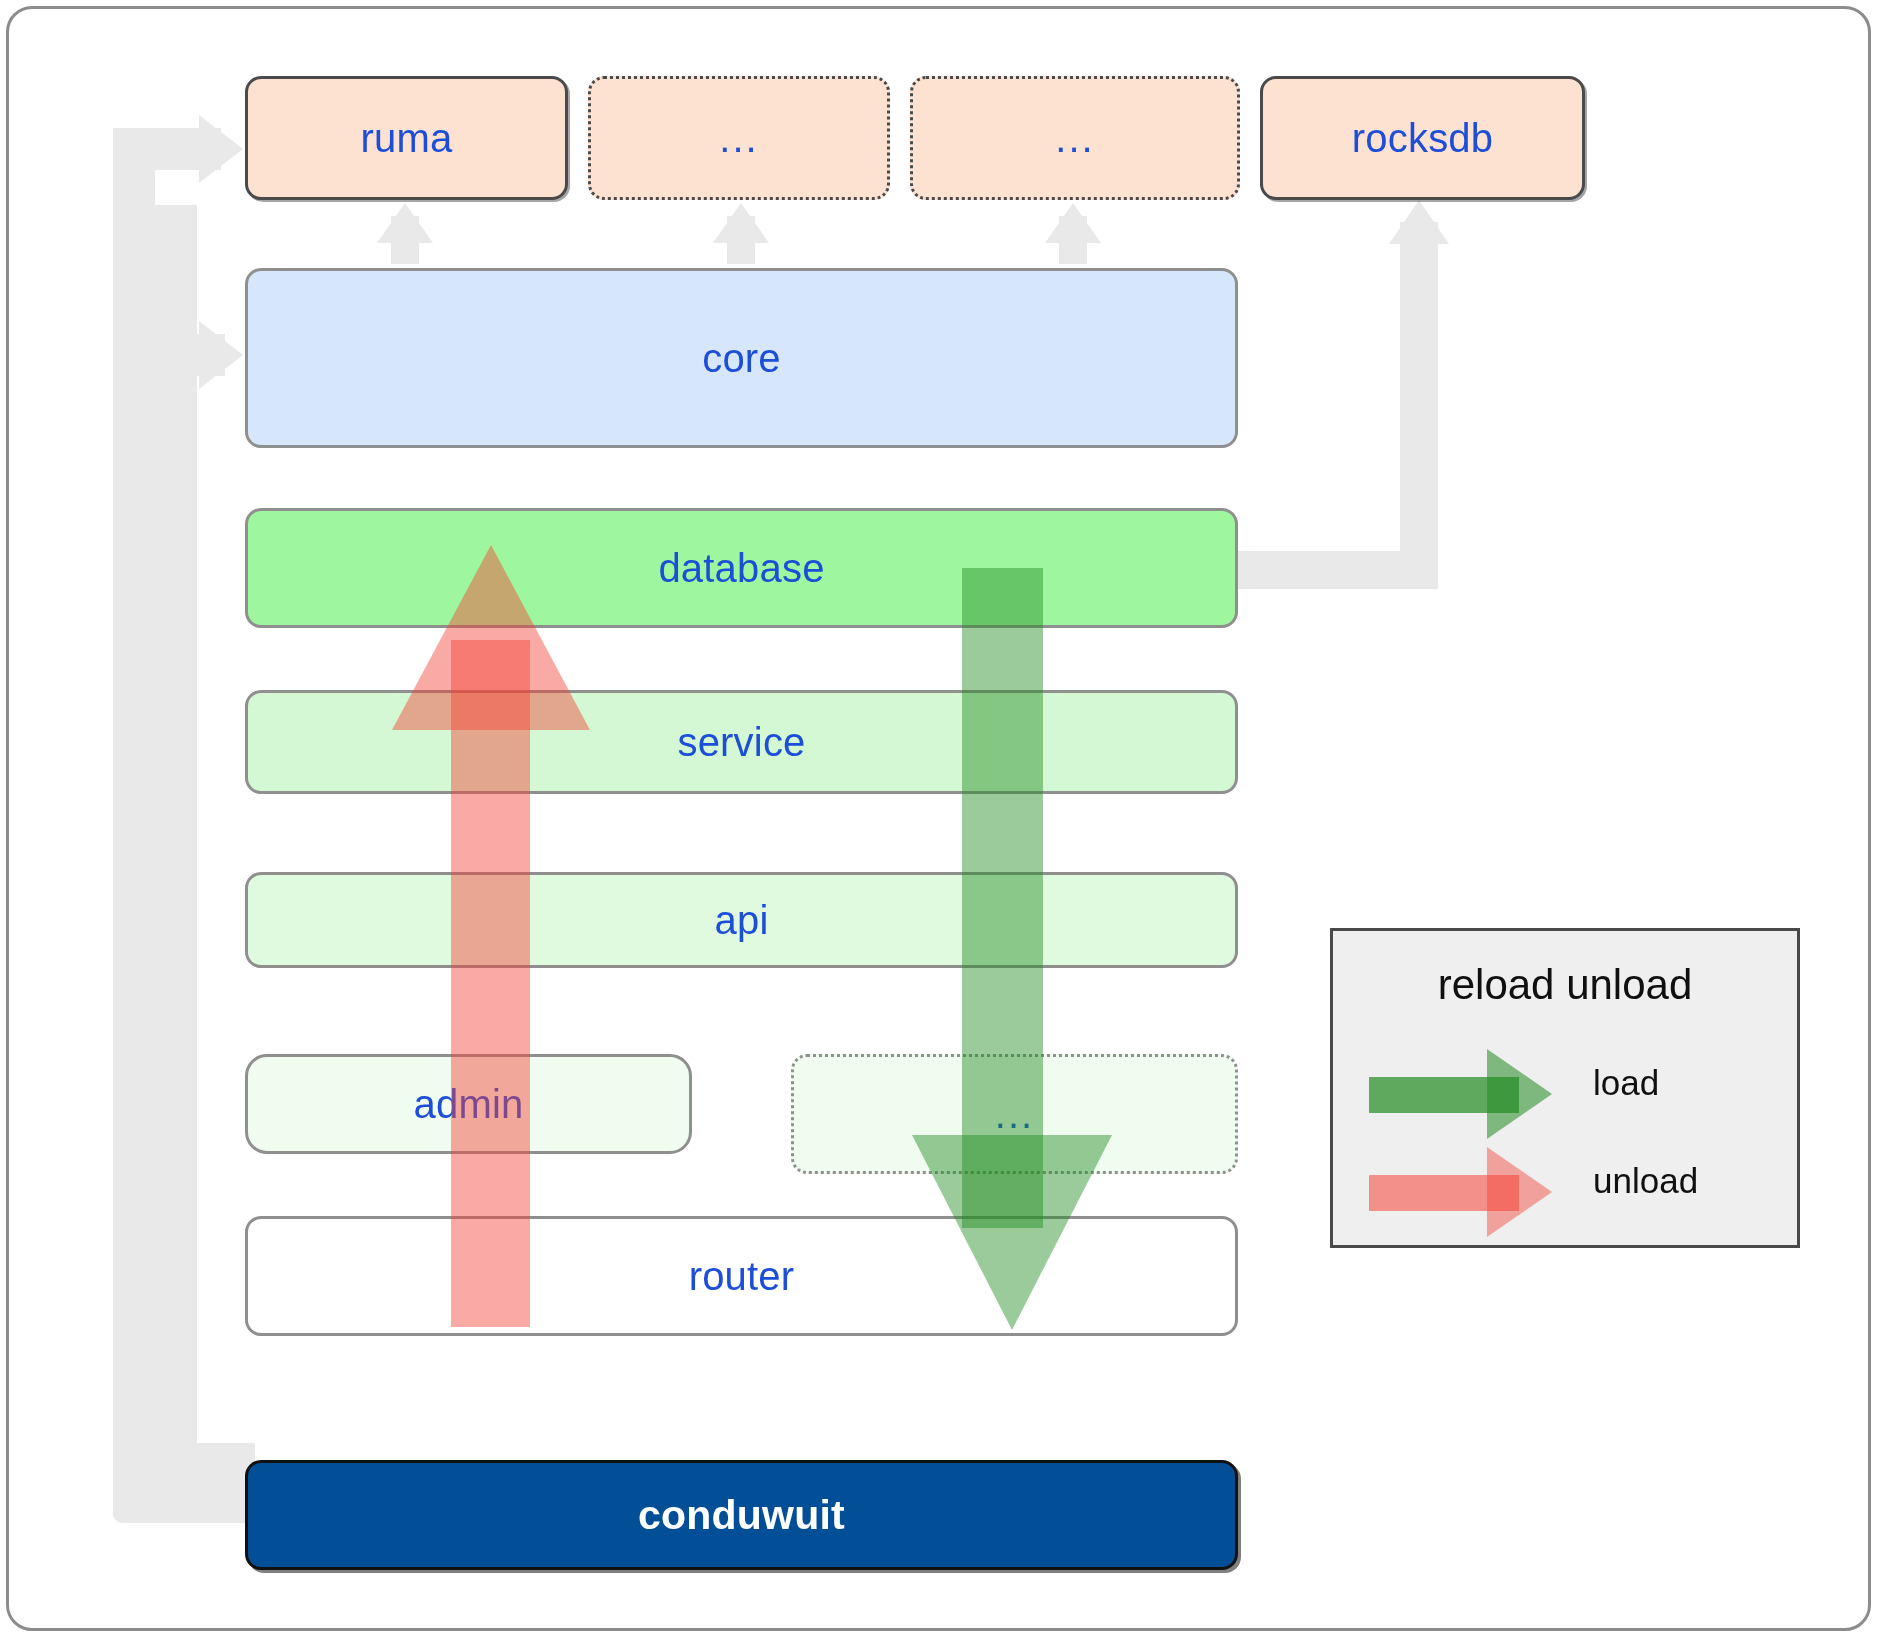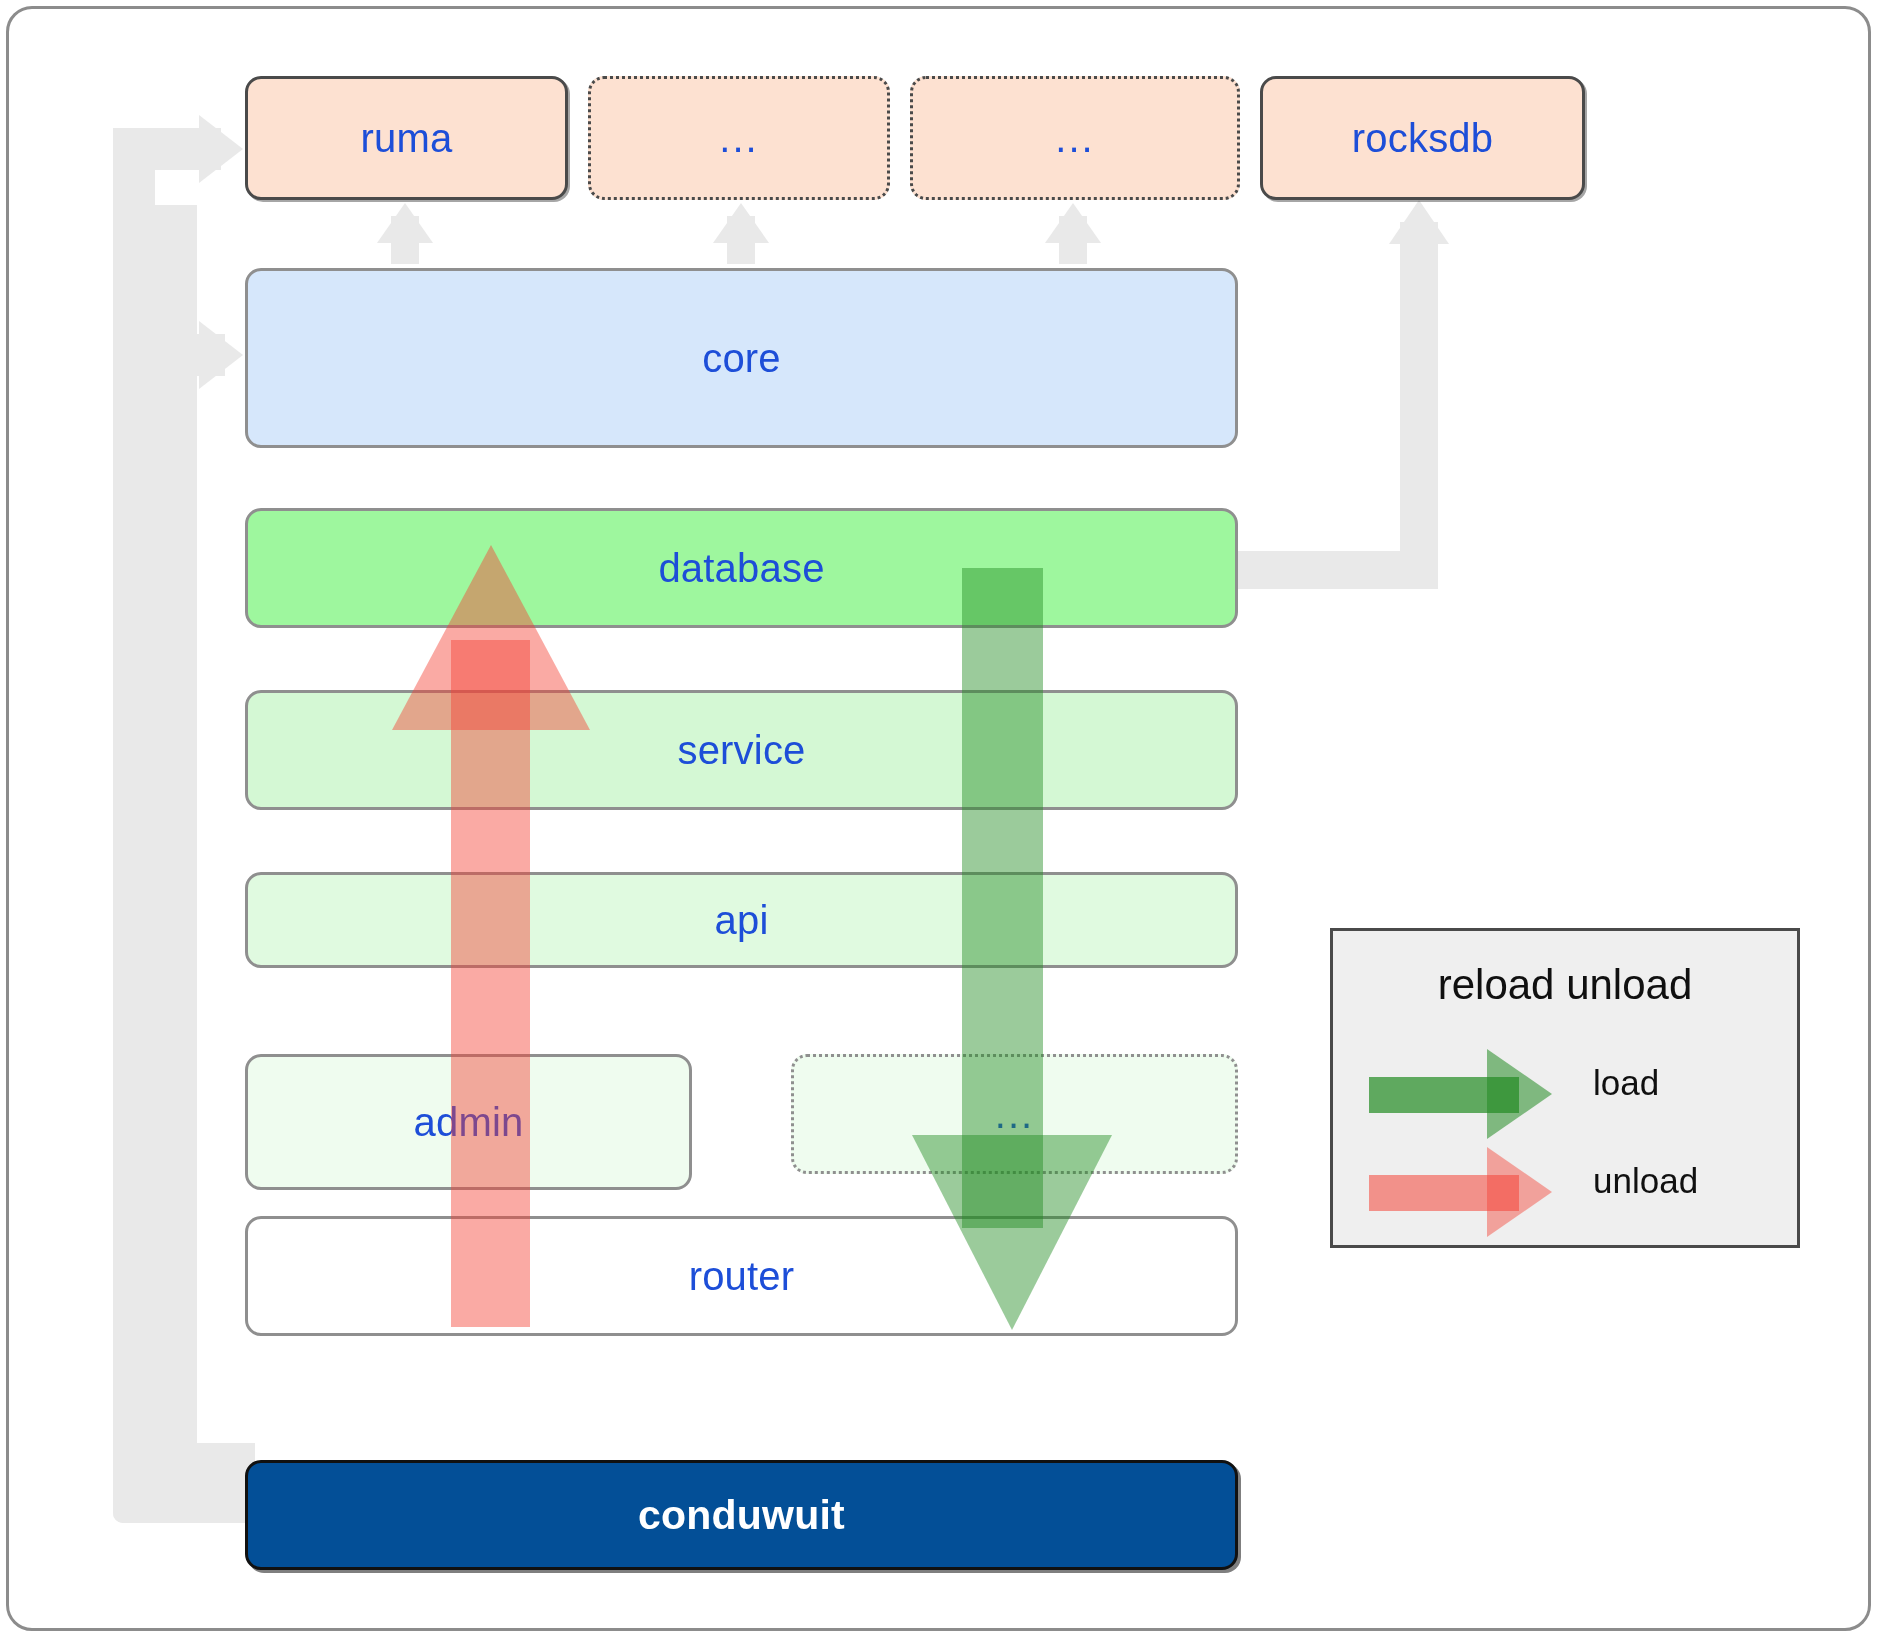--- a/index.html
+++ b/index.html
@@ -188,29 +188,29 @@
   </div>
 
   <div class="node layer" style="top:268px; height:180px; background:#d6e7fb;text-align:right;">
     <span class="lbl">core</span>
   </div>
 
   <div class="node layer" style="top:508px; height:120px; background:#9ef79e;">
     <span class="lbl">database</span>
   </div>
 
-  <div class="node layer" style="top:690px; height:120px; background:#d4f8d4;">
+  <div class="node layer" style="top:690px; height:104px; background:#d4f8d4;">
     <span class="lbl">service</span>
   </div>
 
   <div class="node layer" style="top:872px; height:96px; background:#e0fae0;">
     <span class="lbl">api</span>
   </div>
 
-  <div class="node layer" style="top:1054px; left:245px; width:447px; height:136px; background:#effcef;">
+  <div class="node layer" style="top:1054px; left:245px; width:447px; height:100px; background:#effcef;border-radius:22px;">
     <span class="lbl">admin</span>
   </div>
 
   <div class="node layer" style="top:1054px; left:791px; width:447px; height:120px; background:#effcef; border:3px dotted #8f8f8f;">
     <span class="lbl dots">...</span>
   </div>
 
   <div class="node layer" style="top:1216px; height:120px; background:#ffffff;">
     <span class="lbl">router</span>
   </div>

